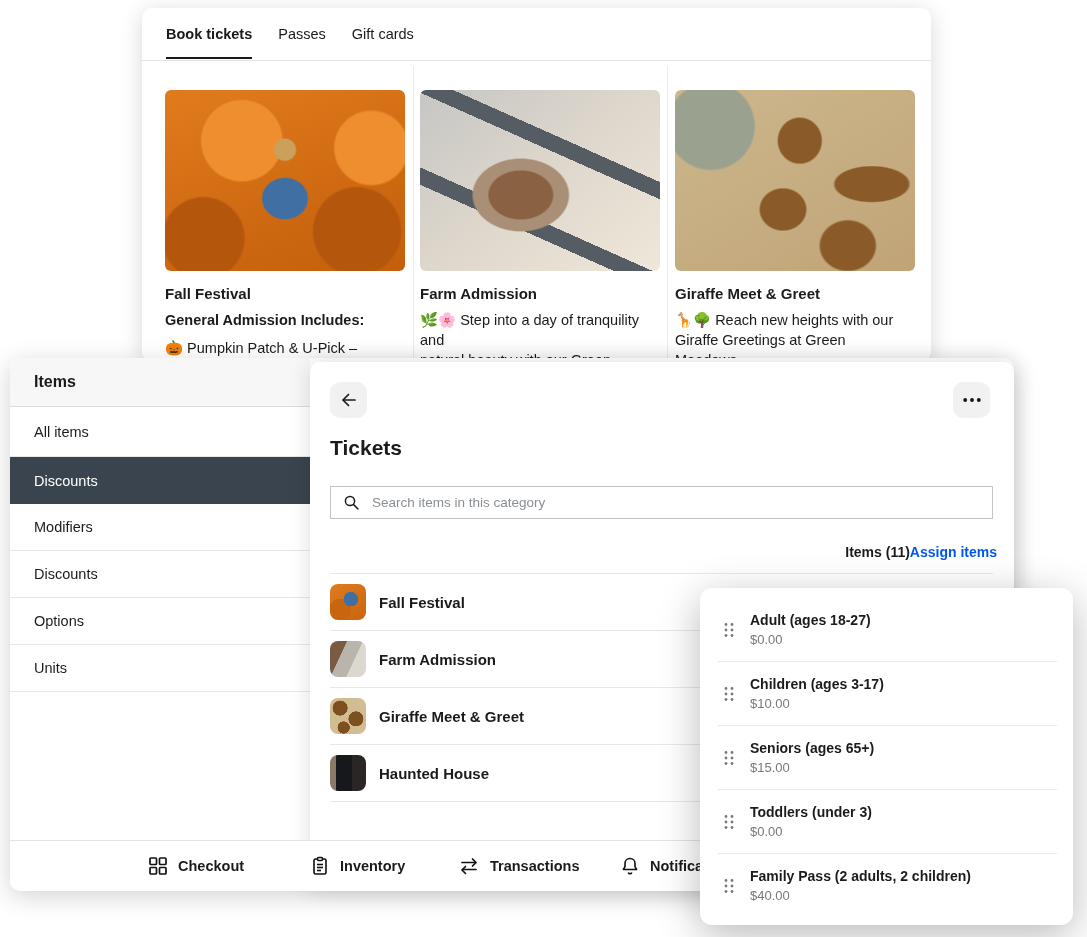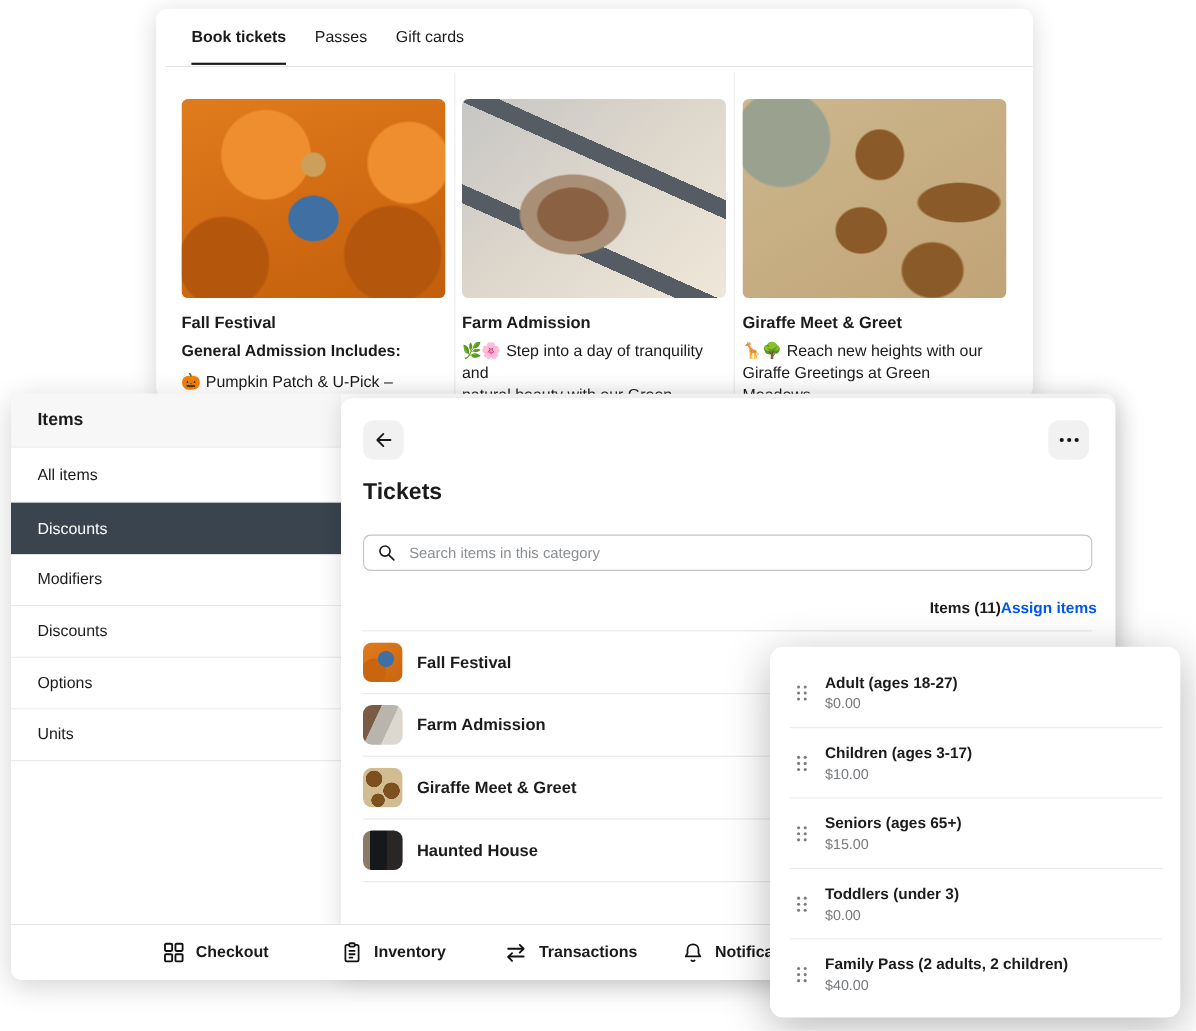--- a/index.html
+++ b/index.html
@@ -1,20 +1,20 @@
 <!DOCTYPE html>
 <html><head>
 <meta charset="utf-8">
 <style>
   html,body{margin:0;padding:0;width:1087px;height:937px;background:#ffffff;
     font-family:"Liberation Sans",sans-serif;overflow:hidden;color:#1b1b1b;position:relative;}
 
   
   #top-window{left:142px;top:8px;width:789px;height:354px;background:#fff;border-radius:10px;
-    box-shadow:0 4px 22px rgba(0,0,0,.16);z-index:1;overflow:hidden;position:absolute;padding-left:8px;}
+    box-shadow:0 4px 22px rgba(0,0,0,.16);z-index:1;overflow:hidden;position:absolute;}
   .tabbar{height:52px;border-bottom:1px solid #e4e4e4;display:flex;align-items:stretch;padding:0 24px;gap:26px;}
   .tab{display:flex;align-items:center;font-size:14.5px;font-weight:500;color:#1a1a1a;position:relative;cursor:pointer;}
   .tab.active{font-weight:600;}
   .tab.active::after{content:"";position:absolute;left:0;right:0;bottom:1px;height:2px;background:#1a1a1a;}
   .cards{position:absolute;left:23px;top:82px;display:flex;gap:15px;}
   .card{width:240px;}
   .card-img{width:240px;height:181px;border-radius:6px;}
   .img-ff{background:
     radial-gradient(circle at 50% 33%, #caa05a 0 6%, rgba(0,0,0,0) 7%),
     radial-gradient(ellipse at 50% 60%, #3f6fa3 0 13%, rgba(0,0,0,0) 14%),
@@ -51,21 +51,21 @@
 
   
   #detail-panel{left:310px;top:362px;width:704px;height:528px;background:#fff;z-index:3;position:absolute;
     border-radius:10px 10px 0 0;box-shadow:0 0 22px rgba(0,0,0,.14);overflow:hidden;}
   .icon-btn{position:absolute;top:20px;width:37px;height:36px;border-radius:10px;background:#f1f1f1;
     display:flex;align-items:center;justify-content:center;cursor:pointer;}
   .back-btn{left:20px;}
   .more-btn{right:24px;}
   .detail-title{position:absolute;left:20px;top:74px;font-size:21px;font-weight:700;}
   .searchbox{position:absolute;left:20px;top:124px;width:663px;height:33px;box-sizing:border-box;
-    border:1px solid #c4c4c4;border-radius:7px;display:flex;align-items:center;padding-left:12px;gap:10px;background:#fff;}
+    border:1px solid #c4c4c4;border-radius:0;display:flex;align-items:center;padding-left:12px;gap:10px;background:#fff;}
   .search-input{flex:1;border:none;outline:none;font-size:13.5px;font-family:"Liberation Sans",sans-serif;color:#1b1b1b;background:transparent;padding-right:10px;}
   .search-input::placeholder{color:#8a8f94;}
   .list-head{position:absolute;left:24px;top:182px;width:663px;display:flex;justify-content:flex-end;align-items:baseline;}
   .items-count{font-size:14px;font-weight:700;}
   .assign-link{font-size:14px;font-weight:600;color:#0057f0;cursor:pointer;text-decoration:none;}
   .item-list{position:absolute;left:20px;top:211px;width:663px;border-top:1px solid #e8e8e8;}
   .item-row{height:56px;border-bottom:1px solid #e8e8e8;display:flex;align-items:center;gap:13px;cursor:pointer;}
   .thumb{width:36px;height:36px;border-radius:8px;flex:0 0 auto;}
   .th-ff{background:radial-gradient(circle at 58% 42%, #3f6fa3 0 24%, rgba(0,0,0,0) 25%),
     radial-gradient(circle at 28% 72%, #c9650f 0 30%, rgba(0,0,0,0) 31%),linear-gradient(140deg,#e07b1d,#c9650f);}

